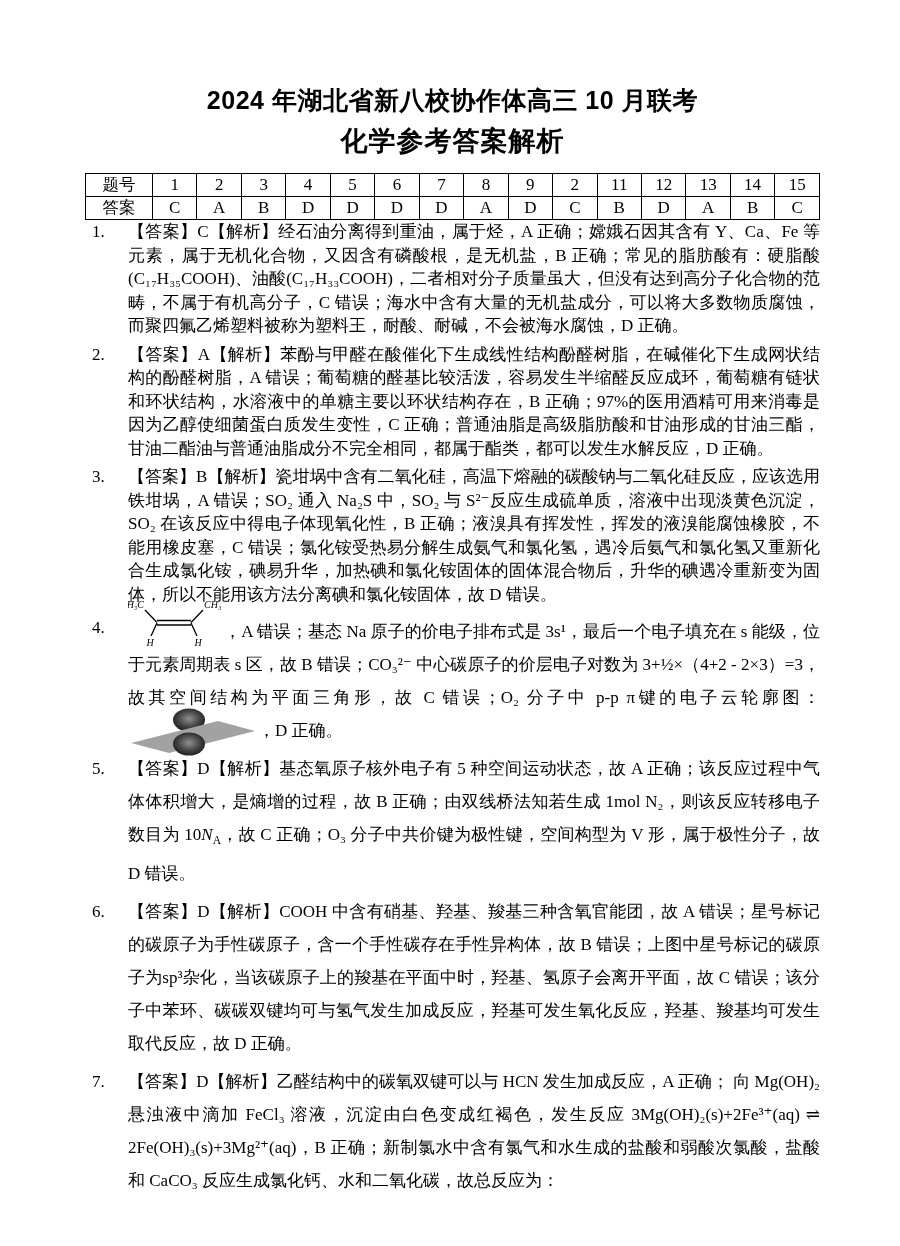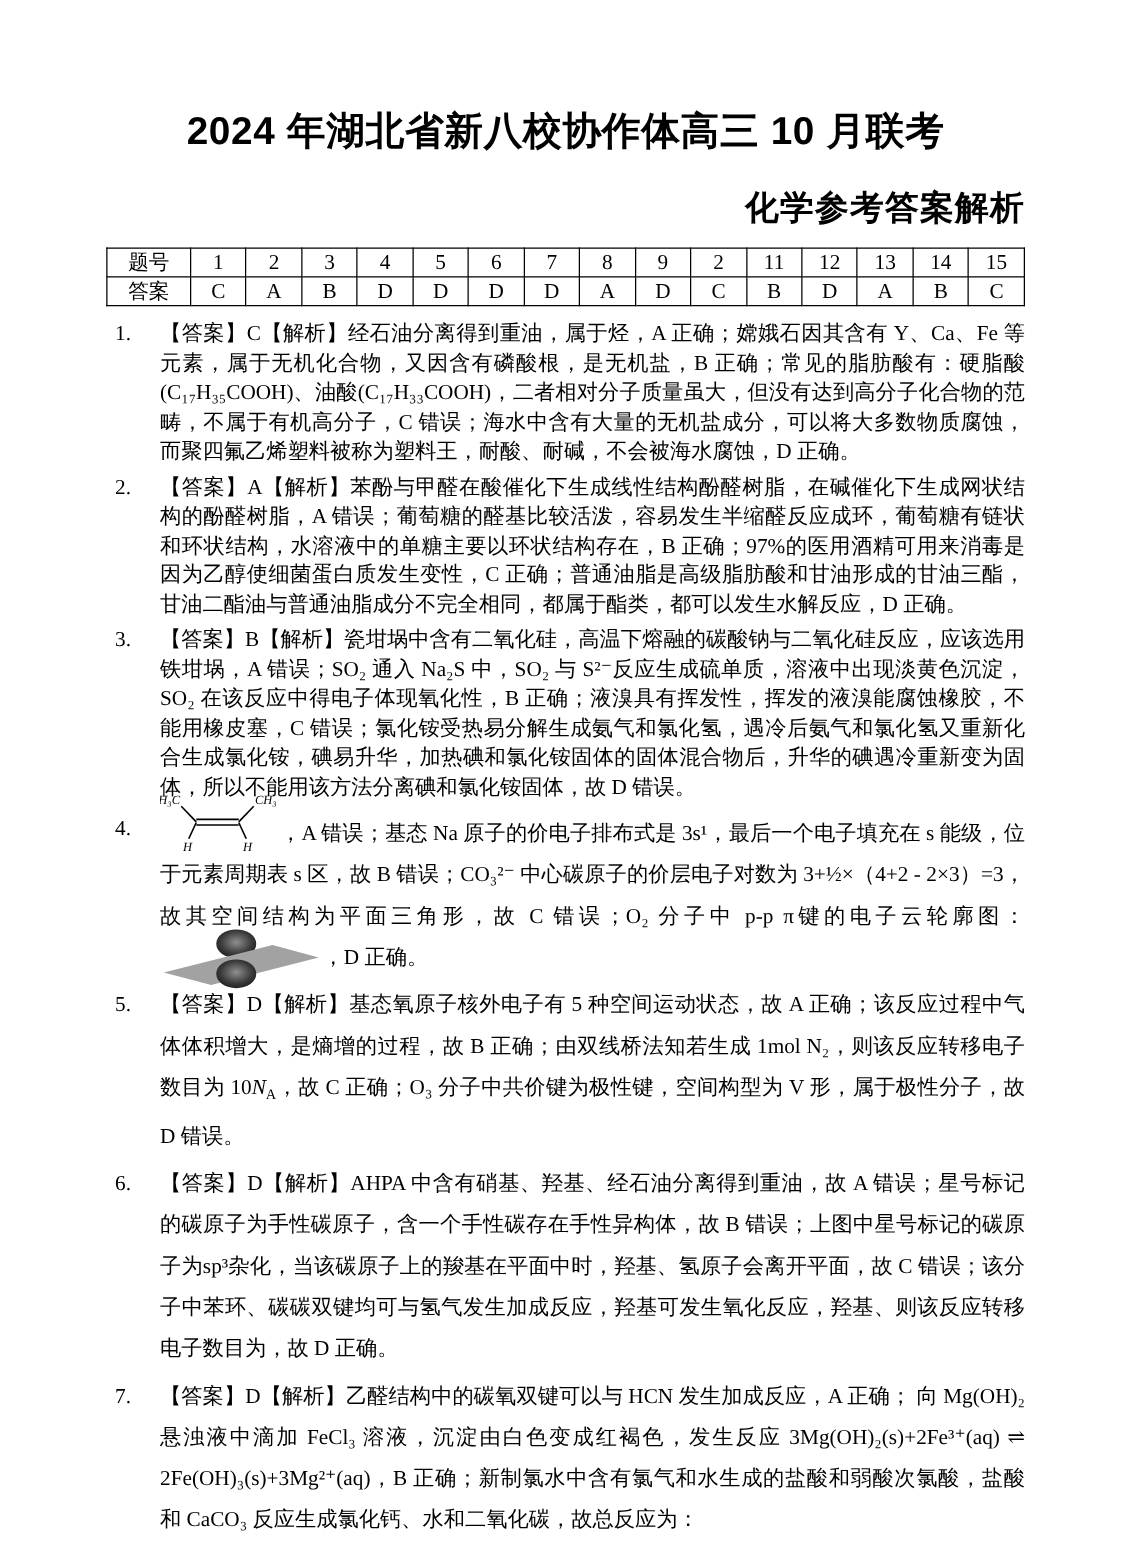--- a/index.html
+++ b/index.html
@@ -11,40 +11,40 @@
   .page {
     position: relative;
     width: 900px;
     height: 1246px;
     box-sizing: border-box;
     padding: 84px 80px 0 85px;
     background: #fff;
     overflow: hidden;
   }
   .doc-title {
-    margin: 0 0 22px 0;
+    margin: 0 0 6px 0;
     text-align: center;
     font-family: "Liberation Sans", "DejaVu Sans", sans-serif;
     font-weight: 700;
-    font-size: 31px;
+    font-size: 25px;
     letter-spacing: 0.5px;
   }
   .doc-subtitle {
     margin: 0 0 14px 0;
-    text-align: right;
+    text-align: center;
     font-family: "Liberation Sans", "DejaVu Sans", sans-serif;
     font-weight: 700;
     font-size: 27px;
     letter-spacing: 1px;
   }
   table.answer-key {
     width: 100%;
     border-collapse: collapse;
     table-layout: fixed;
-    margin-bottom: 10px;
+    margin-bottom: 0;
   }
   table.answer-key td {
     border: 1.5px solid #000;
     height: 22px;
     text-align: center;
     vertical-align: middle;
     font-size: 17px;
     padding: 0;
   }
   table.answer-key td.label-cell { width: 66px; font-size: 16.5px; }
@@ -180,21 +180,21 @@
       <ellipse cx="61" cy="38" rx="16" ry="11.5" fill="url(#lobeGrad)"></ellipse>
     </svg>
   </span><span>，D 正确。</span></div>
       </div>
       <div class="item wide">
         <span class="item-num">5.</span>
         <div class="item-body"><span>【答案】D【解析】基态氧原子核外电子有 5 种空间运动状态，故 A 正确；该反应过程中气体体积增大，是熵增的过程，故 B 正确；由双线桥法知若生成 1mol N₂，则该反应转移电子数目为 10</span><i>N</i><sub>A</sub><span>，故 C 正确；O₃ 分子中共价键为极性键，空间构型为 V 形，属于极性分子，故 D 错误。</span></div>
       </div>
       <div class="item wide">
         <span class="item-num">6.</span>
-        <div class="item-body"><span>【答案】D【解析】AHPA 中含有硝基、羟基、经石油分离得到重油，故 A 错误；</span><span>星号标记的碳原子为手性碳原子，含一个手性碳存在手性异构体，故 B 错误；上图中星号标记的碳原子为sp³杂化，当该碳原子上的羧基在平面中时，羟基、氢原子会离开平面，故 C 错误；该分子中苯环、碳碳双键均可与氢气发生加成反应，羟基可发生氧化反应，羟基、则该反应转移电子数目为，故 D 正确。</span></div>
+        <div class="item-body"><span>【答案】D【解析】COOH 中含有硝基、羟基、羧基三种含氧官能团，故 A 错误；</span><span>星号标记的碳原子为手性碳原子，含一个手性碳存在手性异构体，故 B 错误；上图中星号标记的碳原子为sp³杂化，当该碳原子上的羧基在平面中时，羟基、氢原子会离开平面，故 C 错误；该分子中苯环、碳碳双键均可与氢气发生加成反应，羟基可发生氧化反应，羟基、羧基均可发生取代反应，故 D 正确。</span></div>
       </div>
       <div class="item wide">
         <span class="item-num">7.</span>
         <div class="item-body"><span>【答案】D【解析】乙醛结构中的碳氧双键可以与 HCN 发生加成反应，A 正确； 向 Mg(OH)₂ 悬浊液中滴加 FeCl₃ 溶液，沉淀由白色变成红褐色，发生反应 3Mg(OH)₂(s)+2Fe³⁺(aq) ⇌ 2Fe(OH)₃(s)+3Mg²⁺(aq)，B 正确；新制氯水中含有氯气和水生成的盐酸和弱酸次氯酸，盐酸和 CaCO₃ 反应生成氯化钙、水和二氧化碳，故总反应为：</span></div>
       </div>
     </div>
 
 </div>
 
 </body></html>

